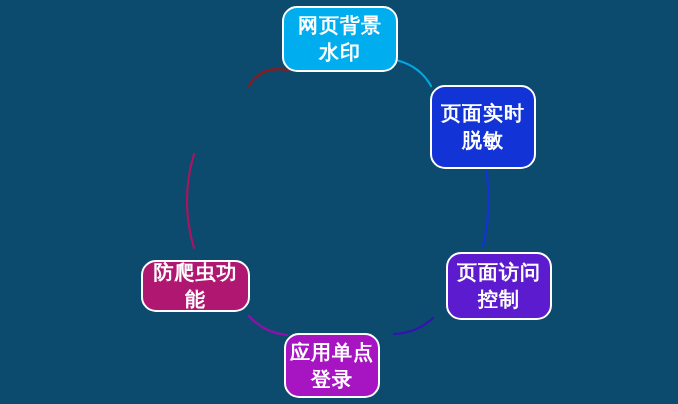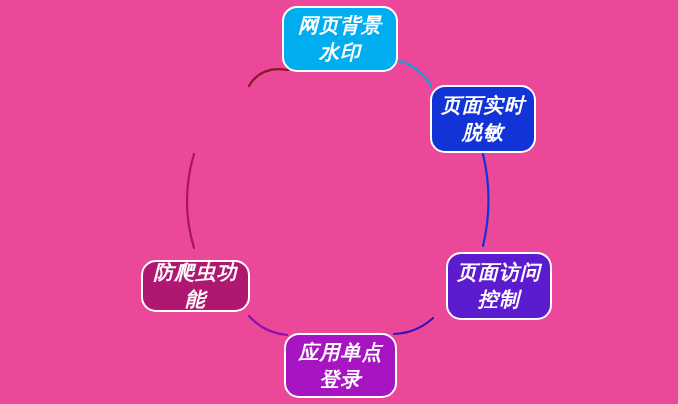--- a/index.html
+++ b/index.html
@@ -4,24 +4,23 @@
 <style>
   html, body {
     margin: 0;
     padding: 0;
     background: #000000;
   }
   .stage {
     position: relative;
     width: 678px;
     height: 404px;
-    background: #ec4899;
+    background: #0c4a6e;
     overflow: hidden;
     font-family: "Liberation Sans", sans-serif;
-    font-style: italic;
   }
   svg.connectors {
     position: absolute;
     left: 0;
     top: 0;
     width: 678px;
     height: 404px;
   }
   svg.connectors path {
     fill: none;
@@ -40,23 +39,23 @@
   }
   .node .label {
     color: #ffffff;
     font-weight: bold;
     font-size: 20px;
     line-height: 27px;
     letter-spacing: 1px;
     white-space: pre-line;
   }
   .pos-top          { left: 282px; top: 6px;   width: 116px; height: 66px; }
-  .pos-top-right    { left: 430px; top: 85px;  width: 106px; height: 68px; }
+  .pos-top-right    { left: 430px; top: 85px;  width: 106px; height: 84px; }
   .pos-bottom-right { left: 446px; top: 252px; width: 106px; height: 68px; }
-  .pos-bottom       { left: 284px; top: 333px; width: 113px; height: 65px; }
+  .pos-bottom       { left: 284px; top: 333px; width: 96px; height: 65px; }
   .pos-bottom-left  { left: 141px; top: 260px; width: 109px; height: 52px; }
   .pos-top-left     { left: 140px; top: 85px;  width: 110px; height: 67px; }
 </style>
 </head>
 <body>
 
 <div class="stage">
 
   <svg class="connectors" viewBox="0 0 678 404" xmlns="http://www.w3.org/2000/svg">
     <path d="M 396 60 Q 420 66 431 86" stroke="#00A8E0"></path>

